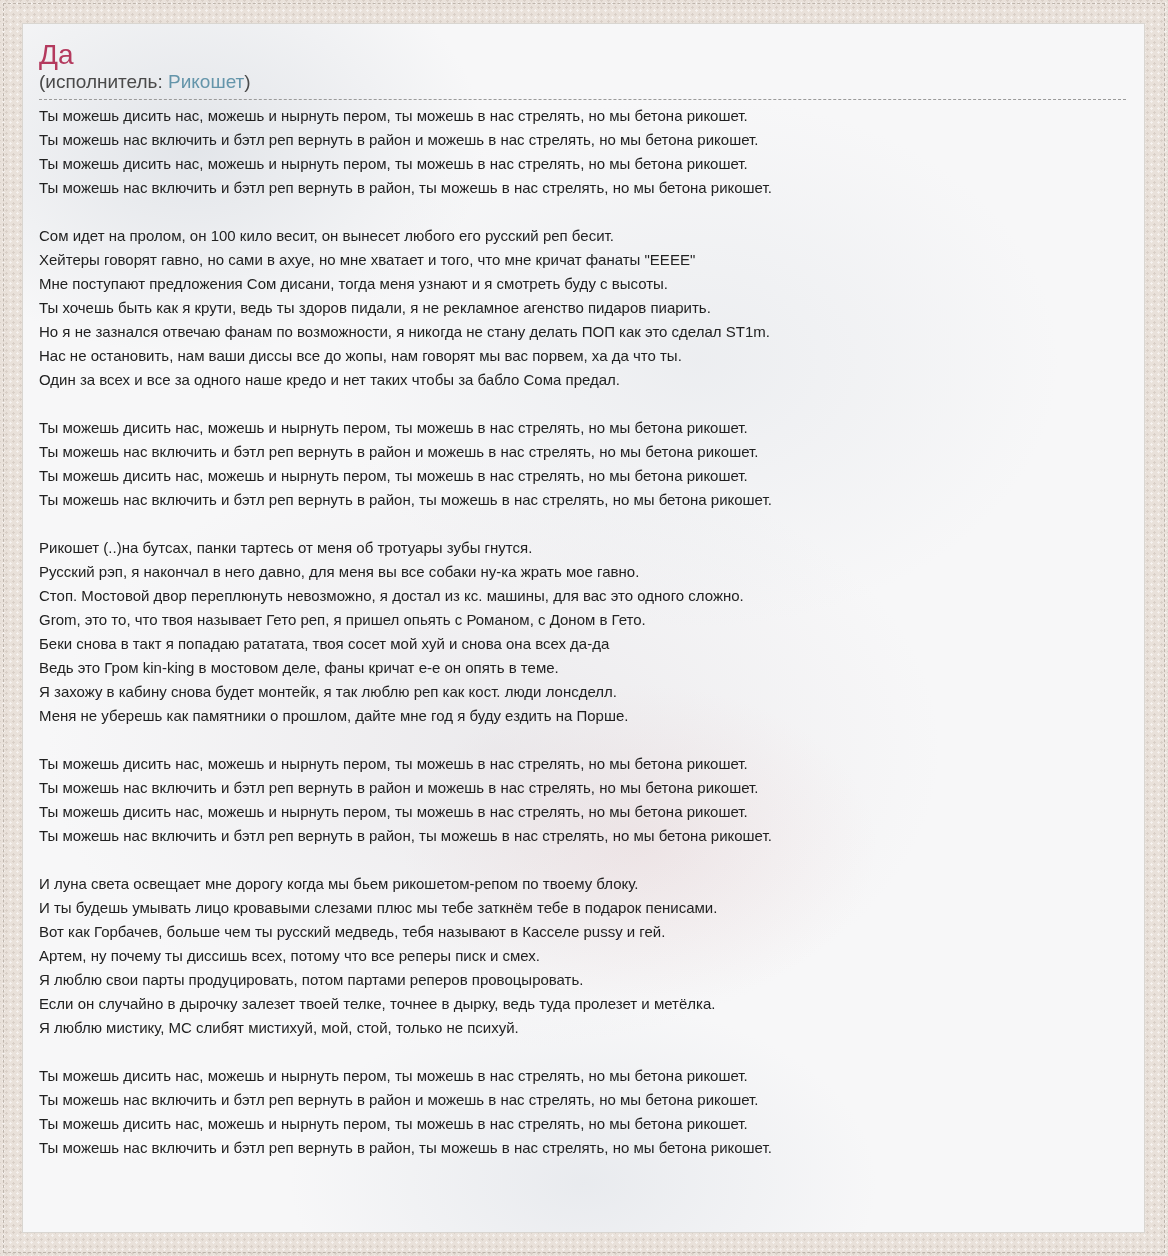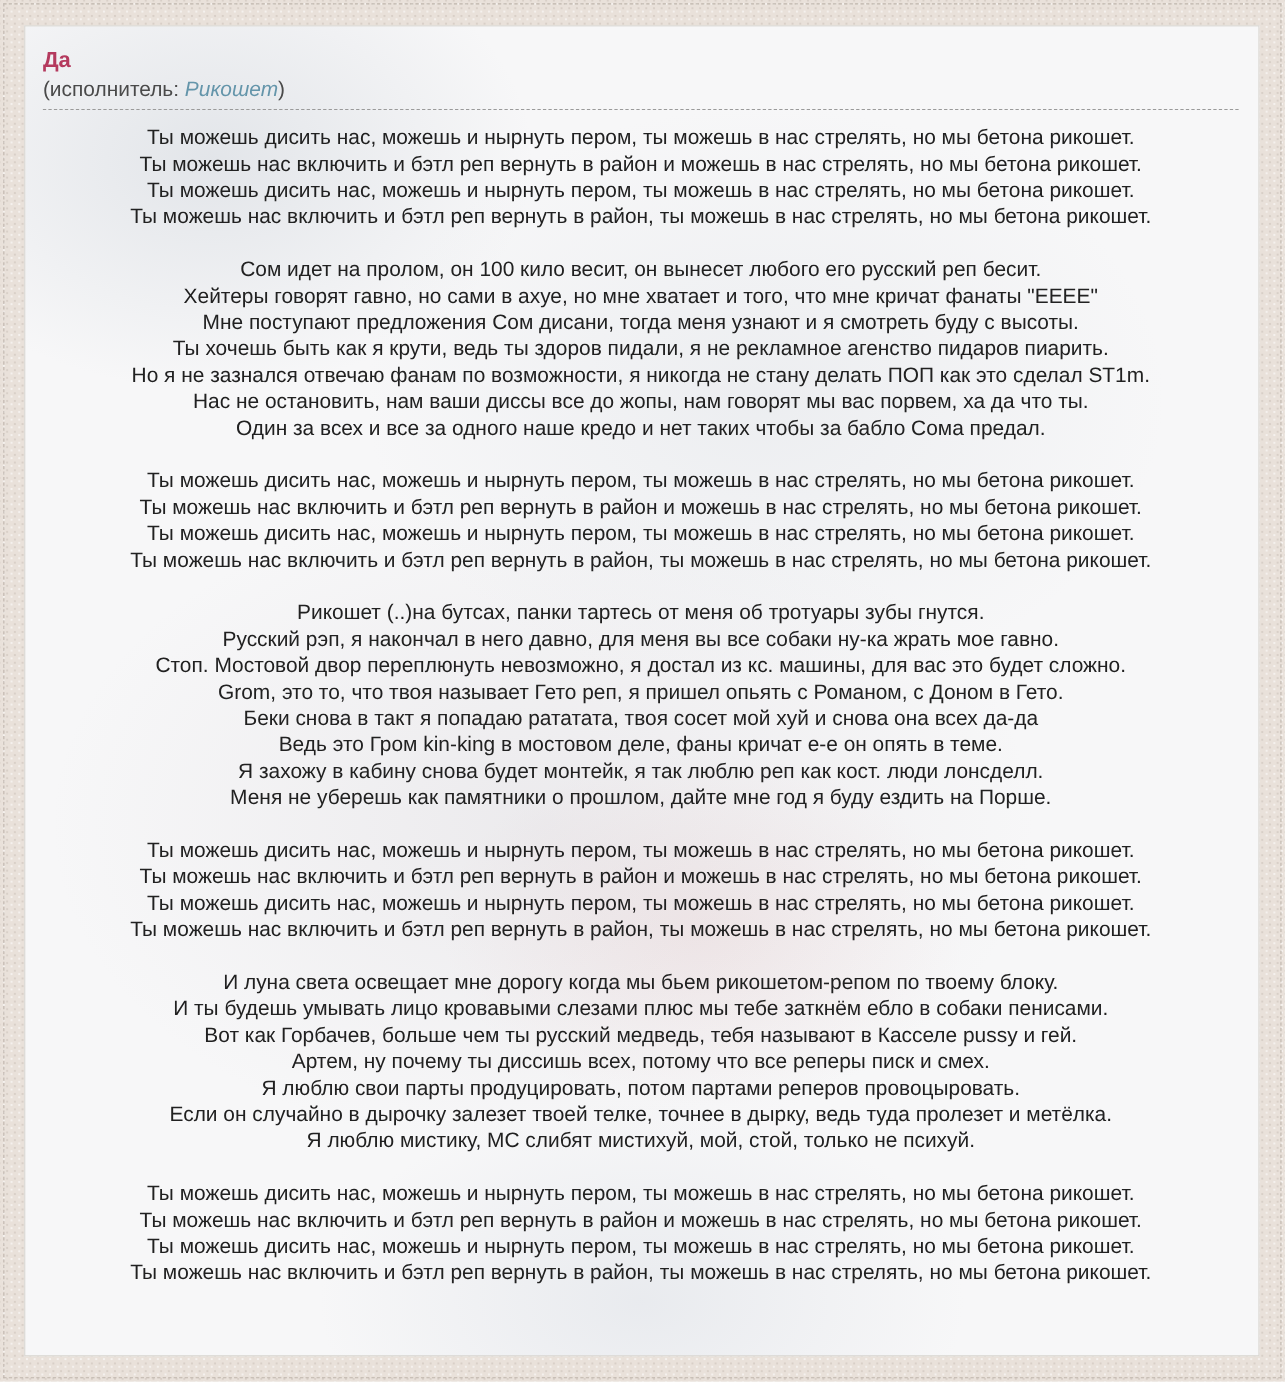--- a/index.html
+++ b/index.html
@@ -40,44 +40,42 @@
       radial-gradient(640px 430px at 42% 60%, rgba(196,190,198,0.22), transparent 70%),
       radial-gradient(340px 230px at 55% 68%, rgba(224,176,176,0.20), transparent 70%),
       radial-gradient(420px 260px at 50% 96%, rgba(190,198,210,0.25), transparent 70%),
       #f7f7f8;
   }
   .header {
     border-bottom: 1px dashed #9a9a9a;
     padding-bottom: 7px;
   }
   .title {
-    font-size: 20px;
+    font-size: 28px;
     line-height: 30px;
     color: #b43a5e;
     margin: 0;
-    font-weight: bold;
+    font-weight: normal;
   }
   .subtitle {
     font-size: 19px;
     line-height: 21px;
     color: #4a4a4a;
     margin-top: 1px;
   }
   .artist-link {
     color: #6495aa;
     text-decoration: none;
     cursor: pointer;
-    font-style: italic;
   }
   .lyrics {
-    margin-top: 14px;
-    font-size: 19px;
+    margin-top: 4px;
+    font-size: 15px;
     line-height: 24px;
     color: #212121;
-    text-align: center;
   }
   .lyric-block {
     margin: 0 0 24px 0;
   }
   .lyric-line {
     white-space: nowrap;
   }
 </style>
 </head>
 <body>
@@ -110,36 +108,36 @@
       </div>
       <div class="lyric-block">
         <div class="lyric-line">Ты можешь дисить нас, можешь и нырнуть пером, ты можешь в нас стрелять, но мы бетона рикошет.</div>
         <div class="lyric-line">Ты можешь нас включить и бэтл реп вернуть в район и можешь в нас стрелять, но мы бетона рикошет.</div>
         <div class="lyric-line">Ты можешь дисить нас, можешь и нырнуть пером, ты можешь в нас стрелять, но мы бетона рикошет.</div>
         <div class="lyric-line">Ты можешь нас включить и бэтл реп вернуть в район, ты можешь в нас стрелять, но мы бетона рикошет.</div>
       </div>
       <div class="lyric-block">
         <div class="lyric-line">Рикошет (..)на бутсах, панки тартесь от меня об тротуары зубы гнутся.</div>
         <div class="lyric-line">Русский рэп, я накончал в него давно, для меня вы все собаки ну-ка жрать мое гавно.</div>
-        <div class="lyric-line">Стоп. Мостовой двор переплюнуть невозможно, я достал из кс. машины, для вас это будет сложно.</div>
+        <div class="lyric-line">Стоп. Мостовой двор переплюнуть невозможно, я достал из кс. машины, для вас это одного сложно.</div>
         <div class="lyric-line">Grom, это то, что твоя называет Гето реп, я пришел опьять с Романом, с Доном в Гето.</div>
         <div class="lyric-line">Беки снова в такт я попадаю рататата, твоя сосет мой хуй и снова она всех да-да</div>
         <div class="lyric-line">Ведь это Гром kin-king в мостовом деле, фаны кричат е-е он опять в теме.</div>
         <div class="lyric-line">Я захожу в кабину снова будет монтейк, я так люблю реп как кост. люди лонсделл.</div>
         <div class="lyric-line">Меня не уберешь как памятники о прошлом, дайте мне год я буду ездить на Порше.</div>
       </div>
       <div class="lyric-block">
         <div class="lyric-line">Ты можешь дисить нас, можешь и нырнуть пером, ты можешь в нас стрелять, но мы бетона рикошет.</div>
         <div class="lyric-line">Ты можешь нас включить и бэтл реп вернуть в район и можешь в нас стрелять, но мы бетона рикошет.</div>
         <div class="lyric-line">Ты можешь дисить нас, можешь и нырнуть пером, ты можешь в нас стрелять, но мы бетона рикошет.</div>
         <div class="lyric-line">Ты можешь нас включить и бэтл реп вернуть в район, ты можешь в нас стрелять, но мы бетона рикошет.</div>
       </div>
       <div class="lyric-block">
         <div class="lyric-line">И луна света освещает мне дорогу когда мы бьем рикошетом-репом по твоему блоку.</div>
-        <div class="lyric-line">И ты будешь умывать лицо кровавыми слезами плюс мы тебе заткнём ебло в собаки пенисами.</div>
+        <div class="lyric-line">И ты будешь умывать лицо кровавыми слезами плюс мы тебе заткнём тебе в подарок пенисами.</div>
         <div class="lyric-line">Вот как Горбачев, больше чем ты русский медведь, тебя называют в Касселе pussy и гей.</div>
         <div class="lyric-line">Артем, ну почему ты диссишь всех, потому что все реперы писк и смех.</div>
         <div class="lyric-line">Я люблю свои парты продуцировать, потом партами реперов провоцыровать.</div>
         <div class="lyric-line">Если он случайно в дырочку залезет твоей телке, точнее в дырку, ведь туда пролезет и метёлка.</div>
         <div class="lyric-line">Я люблю мистику, МС слибят мистихуй, мой, стой, только не психуй.</div>
       </div>
       <div class="lyric-block">
         <div class="lyric-line">Ты можешь дисить нас, можешь и нырнуть пером, ты можешь в нас стрелять, но мы бетона рикошет.</div>
         <div class="lyric-line">Ты можешь нас включить и бэтл реп вернуть в район и можешь в нас стрелять, но мы бетона рикошет.</div>
         <div class="lyric-line">Ты можешь дисить нас, можешь и нырнуть пером, ты можешь в нас стрелять, но мы бетона рикошет.</div>

